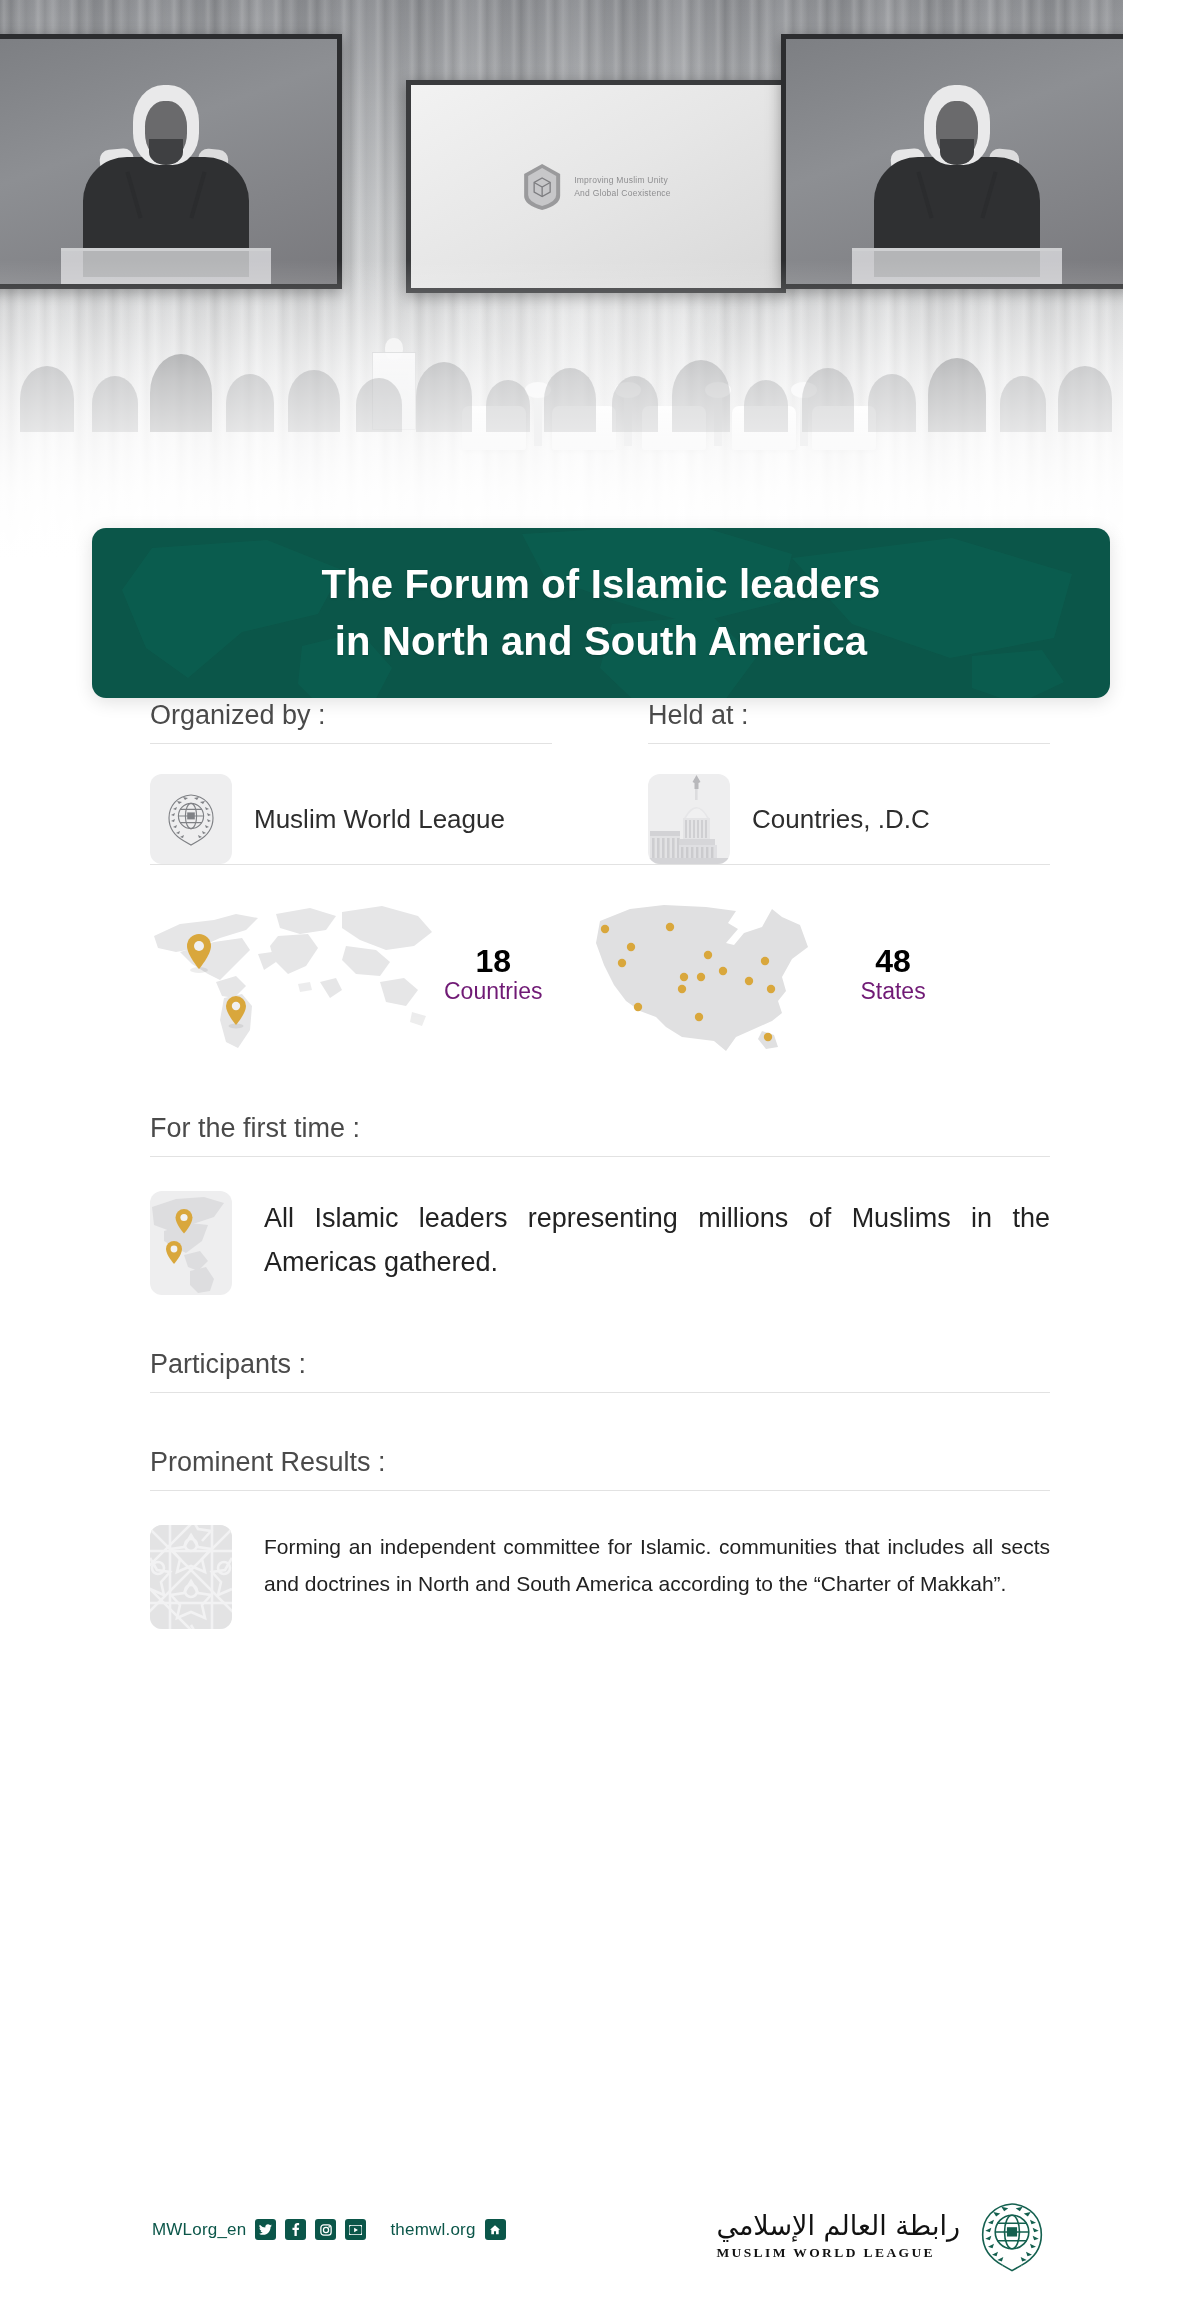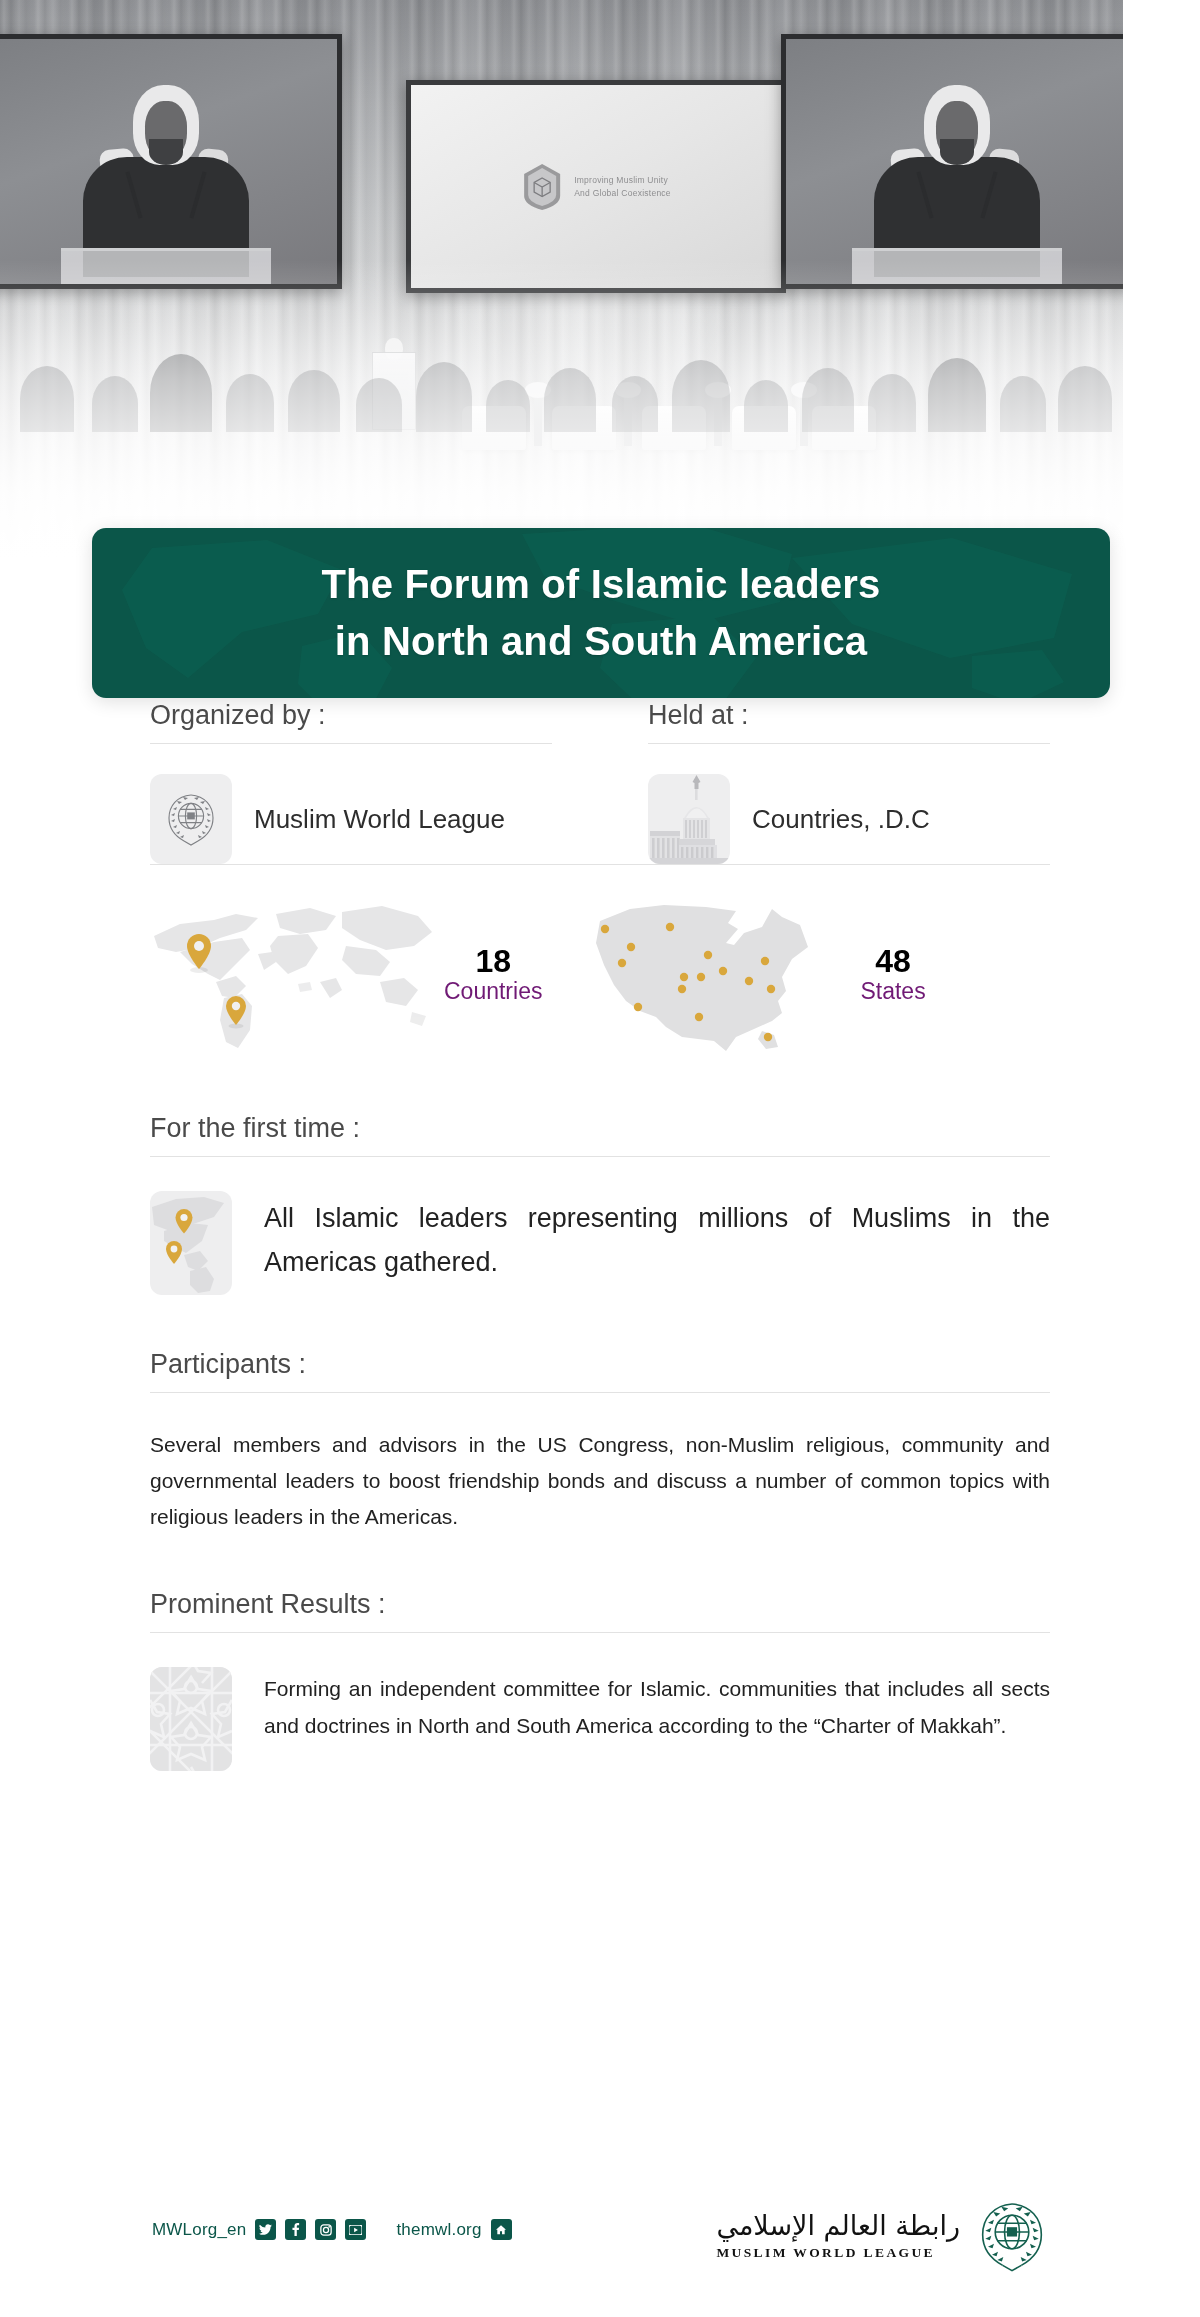--- a/index.html
+++ b/index.html
@@ -472,21 +472,20 @@
           </g>
         </svg>
       </div>
       <div class="ft-text">All Islamic leaders representing millions of Muslims in the Americas gathered.</div>
     </div>
   </div>
 
   <div class="block">
     <div class="sec-head blk-title">Participants  :</div>
     <div class="rule"></div>
-    <div class="para">Several members and advisors in the US Congress, non-Muslim religious, community and governmental leaders to boost friendship bonds and discuss a number of common topics with religious leaders in the Americas.</div>
   </div>
 
   <div class="block">
     <div class="sec-head blk-title">Prominent Results :</div>
     <div class="rule"></div>
     <div class="result-row">
       <div class="res-icon">
         <svg width="82" height="104" viewBox="0 0 82 104">
           <rect width="82" height="104" fill="#e3e3e4"></rect>
           <g stroke="#f2f2f3" stroke-width="2.6" fill="none">
@@ -529,21 +528,21 @@
           <circle cx="7" cy="7" r="3" fill="none" stroke="#fff" stroke-width="1.5"></circle>
           <circle cx="10.7" cy="3.3" r="1" fill="#fff"></circle>
         </svg>
     </a>
     <a class="sq">
       <svg width="13" height="10" viewBox="0 0 16 12">
           <rect x="0" y="0" width="16" height="12" rx="2.6" fill="none" stroke="#fff" stroke-width="1.4"></rect>
           <path fill="#fff" d="M6.3 3.3 L11 6 L6.3 8.7z"></path>
         </svg>
     </a>
-    <span class="handle" style="margin-left:21px">themwl.org</span>
+    <span class="handle" style="margin-left:15px">themwl.org</span>
     <a class="sq">
       <svg width="12" height="12" viewBox="0 0 14 14">
           <path fill="#fff" d="M7 1.6 1.2 6.6h1.5V12h3.1V8.6h2.4V12h3.1V6.6h1.5z"></path>
         </svg>
     </a>
   </div>
 
   <div class="foot-right">
     <div class="mwl-words">
       <div class="mwl-ar">رابطة العالم الإسلامي</div>

